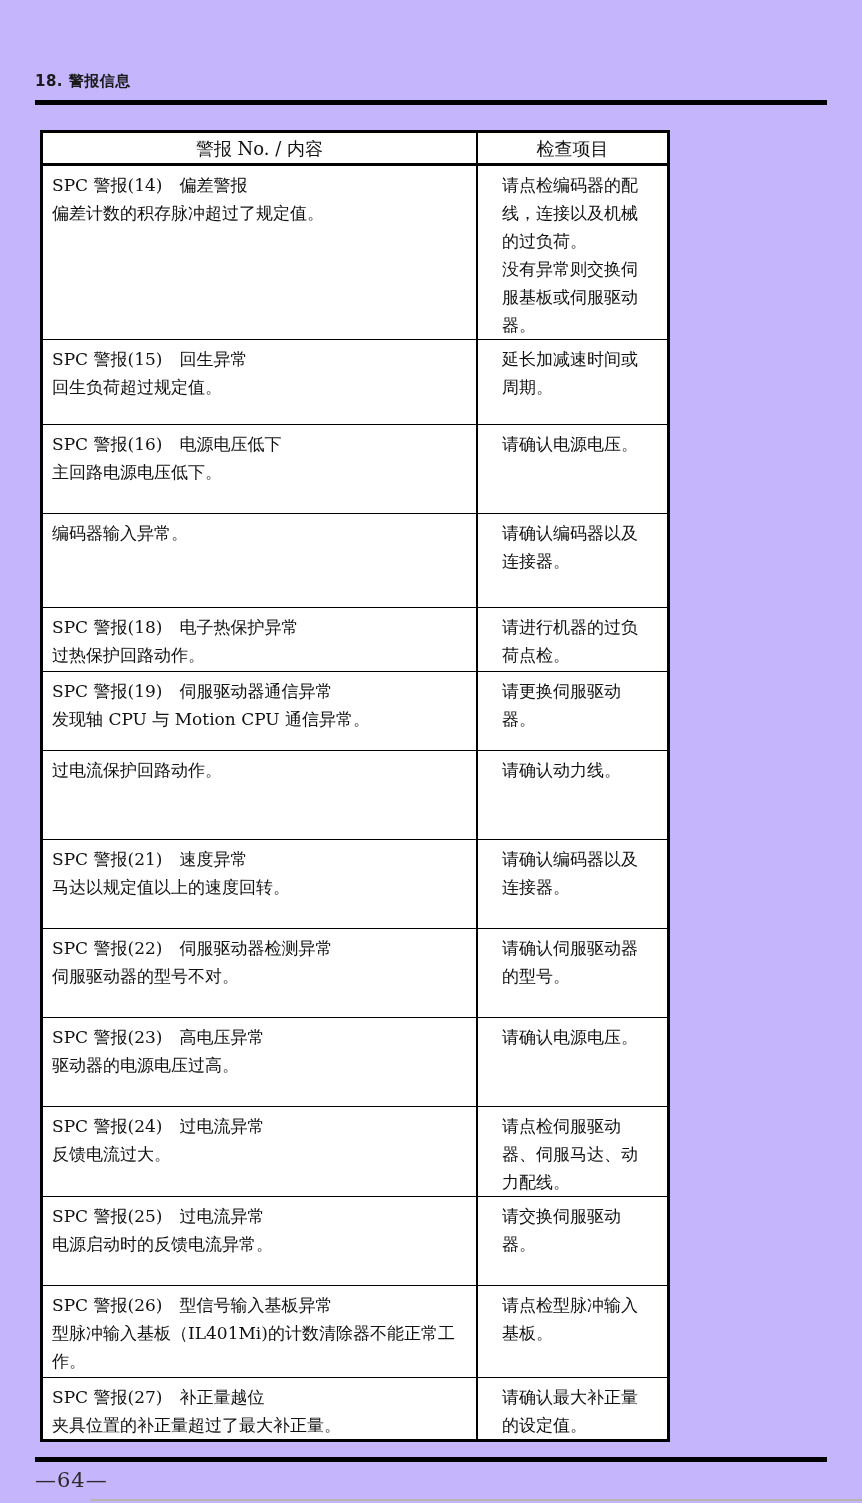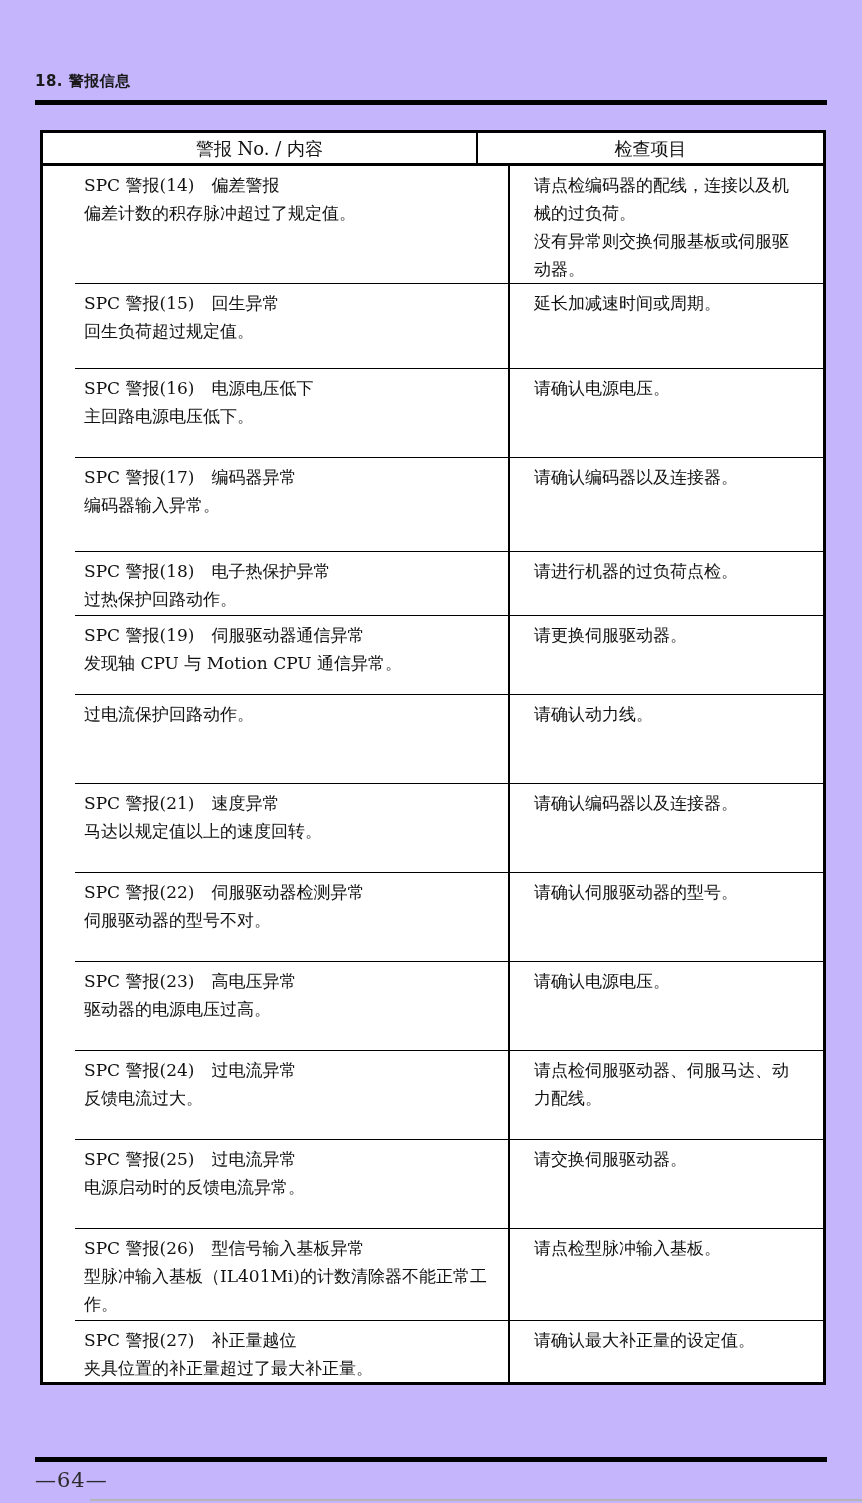--- a/index.html
+++ b/index.html
@@ -29,42 +29,42 @@
     top: 100px;
     width: 792px;
     height: 5px;
     background: #000000;
   }
 
   .alarm-table {
     position: absolute;
     left: 40px;
     top: 130px;
-    width: 786px;
+    width: 630px;
     border: 3px solid #000000;
     background: #ffffff;
   }
   .thead {
     display: flex;
     border-bottom: 3px solid #000000;
   }
   .th {
     font-size: 18px;
     line-height: 27px;
     text-align: center;
     padding: 2px 0 1px 0;
     color: #111111;
   }
   .col-left {
     flex: 0 0 435px;
     border-right: 2px solid #000000;
   }
   .col-right { flex: 1 1 auto; }
 
-  .tr { display: flex; margin-left: 32px; }
+  .tr { display: flex; }
   .tr + .tr { border-top: 1px solid #000000; }
 
   .td {
     font-size: 17px;
     line-height: 28px;
     padding: 5px 10px 0 9px;
   }
   .td.col-right { padding: 5px 28px 0 24px; }
   .check { white-space: pre-line; }
 
@@ -127,21 +127,20 @@
     <div class="tr" style="min-height:89px">
       <div class="td col-left">
         <div>SPC 警报(16)　电源电压低下</div>
         <div>主回路电源电压低下。</div>
       </div>
       <div class="td col-right check">请确认电源电压。</div>
     </div>
 
     <div class="tr" style="min-height:94px">
       <div class="td col-left">
-        <div>SPC 警报(17)　编码器异常</div>
         <div>编码器输入异常。</div>
       </div>
       <div class="td col-right check">请确认编码器以及连接器。</div>
     </div>
 
     <div class="tr" style="min-height:64px">
       <div class="td col-left">
         <div>SPC 警报(18)　电子热保护异常</div>
         <div>过热保护回路动作。</div>
       </div>

